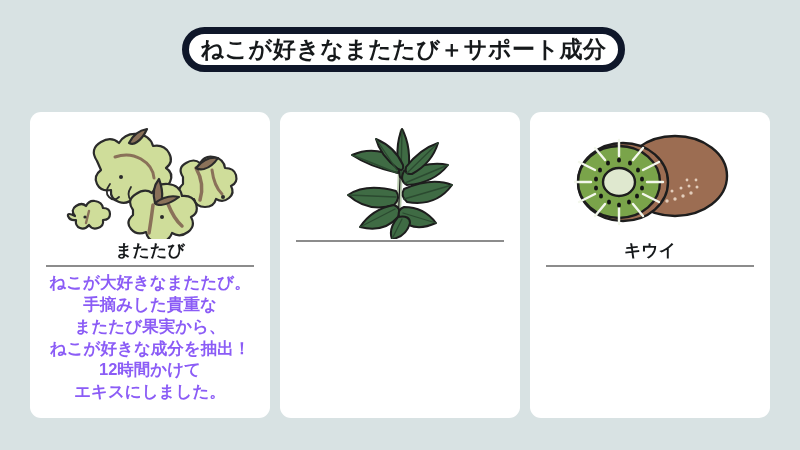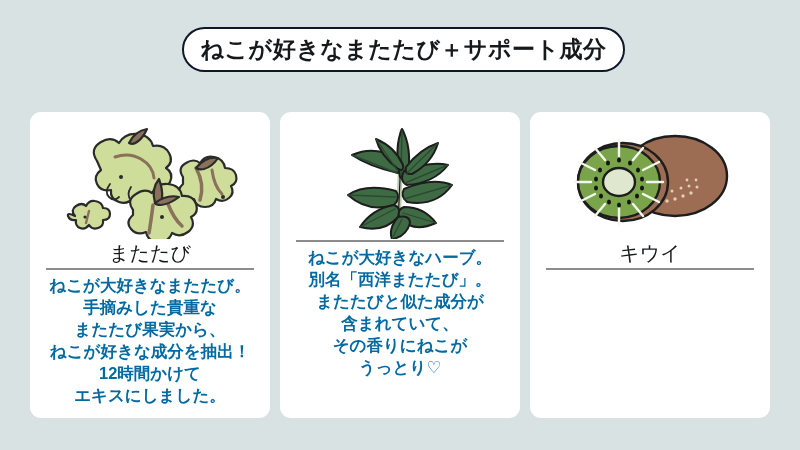--- a/index.html
+++ b/index.html
@@ -16,21 +16,21 @@
   }
 
   
   #title-pill {
     position: absolute;
     left: 182px;
     top: 27px;
     width: 443px;
     height: 45px;
     background: #ffffff;
-    border: 2px solid #0f172a;
+    border: 7px solid #0f172a;
     border-radius: 23px;
     box-sizing: border-box;
     display: flex;
     align-items: center;
     justify-content: center;
   }
   #title-pill .title-text {
     font-size: 23px;
     font-weight: bold;
     color: #16191b;
@@ -65,40 +65,40 @@
     height: 120px;
     width: 100%;
     display: flex;
     align-items: center;
     justify-content: center;
     flex: 0 0 auto;
   }
   .card-illustration svg { display: block; }
 
   .card-heading {
-    font-size: 20px;
-    font-weight: normal;
+    font-size: 17px;
+    font-weight: bold;
     color: #16191b;
     line-height: 1.1;
     margin-top: 2px;
     margin-bottom: 4px;
   }
 
   .card-divider {
     width: 208px;
     height: 2px;
     background: #8c8c8c;
     margin-bottom: 5px;
     flex: 0 0 auto;
   }
 
   .card-body {
     font-size: 16.5px;
     font-weight: bold;
-    color: #0369a1;
+    color: #8b5cf6;
     line-height: 1.33;
     text-align: center;
     white-space: pre-line;
     padding: 0 2px;
   }
 </style>
 </head>
 <body>
 
 <div id="title-pill">
@@ -188,26 +188,20 @@
 
           <path d="M84 86 q20 0 32 16 q-22 10 -36 -4 q-4 -9 4 -12 z" fill="#3f6b44"></path>
           <path d="M116 102 L83 92" fill="none" stroke="#2b4a30" stroke-width="1.3"></path>
 
           <path d="M78 96 q-10 12 -6 22 q14 -2 18 -16 q0 -8 -12 -6 z" fill="#3f6b44"></path>
           <path d="M72 118 L82 98" fill="none" stroke="#2b4a30" stroke-width="1.3"></path>
         </g>
       </svg>
     </div>
     <div class="card-divider"></div>
-    <div class="card-body">ねこが大好きなハーブ。
-別名「西洋またたび」。
-またたびと似た成分が
-含まれていて、
-その香りにねこが
-うっとり♡</div>
   </div>
 
   <div class="info-card">
     <div class="card-illustration">
       <svg width="175" height="112" viewBox="0 0 175 112">
         <g stroke="#1d1d1d" stroke-width="2.4" stroke-linejoin="round" stroke-linecap="round">
 
           <ellipse cx="112" cy="52" rx="52" ry="40" fill="#9c6d52"></ellipse>
 
           <g fill="#e3cdbb" stroke="none">

